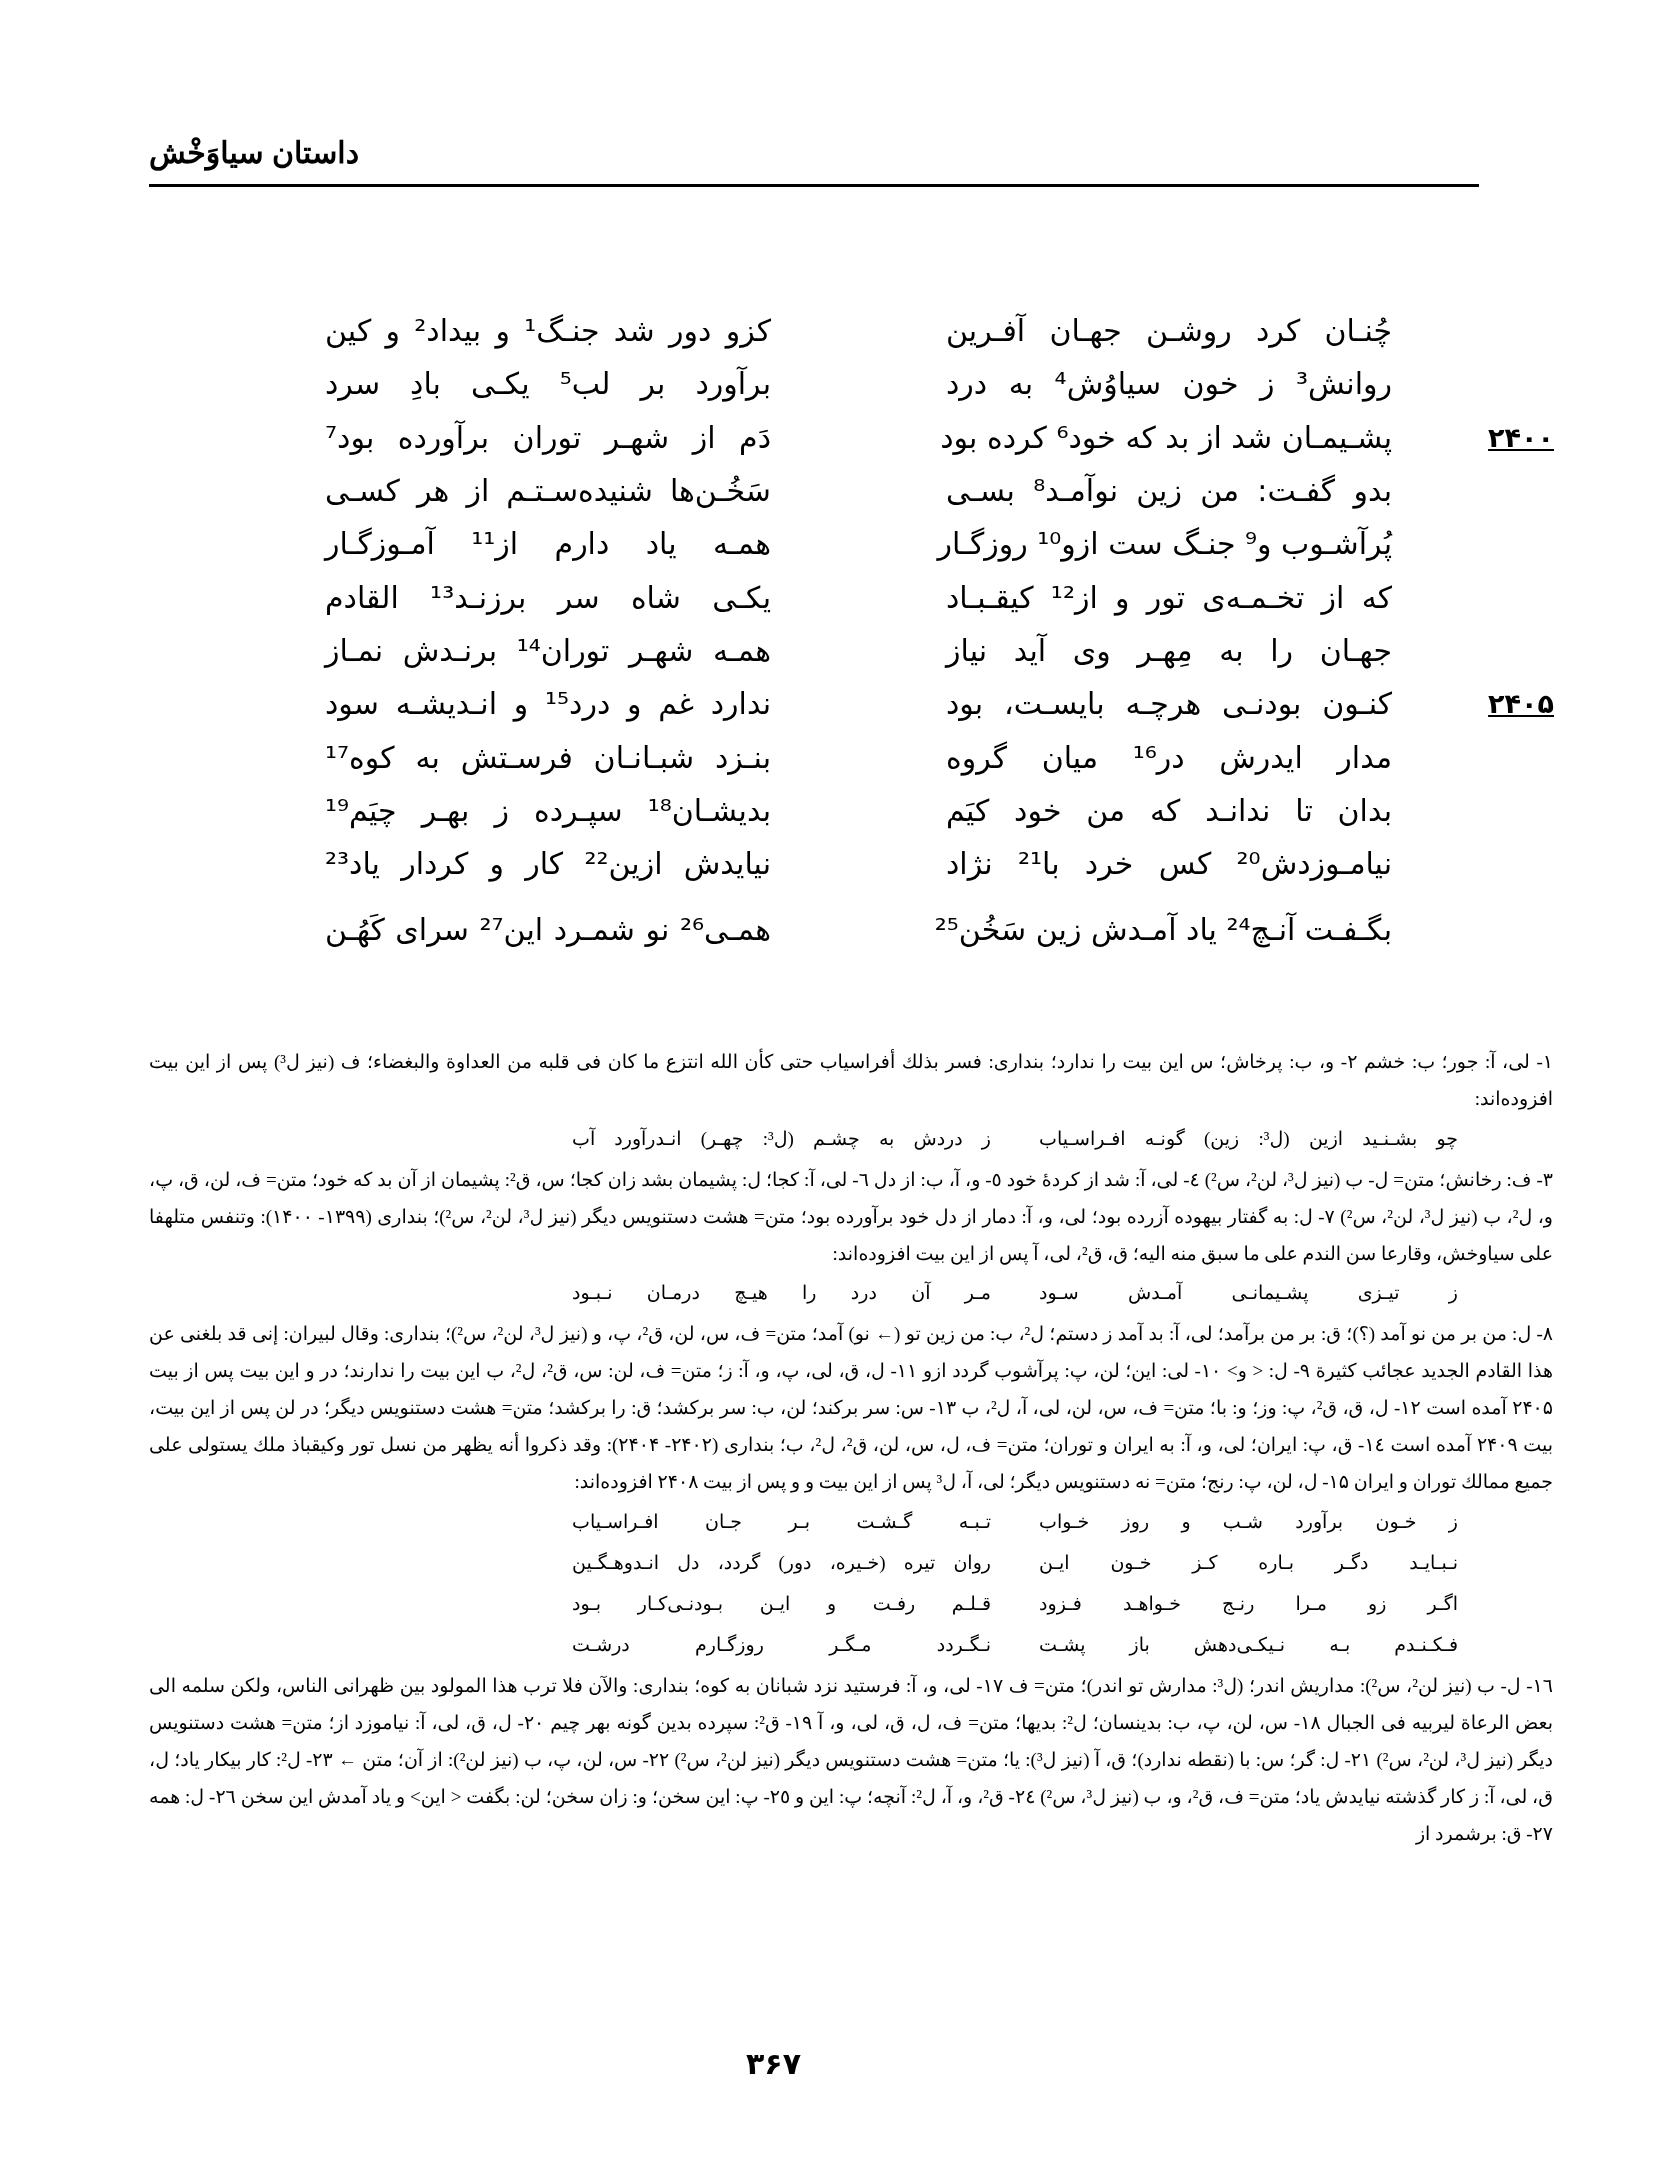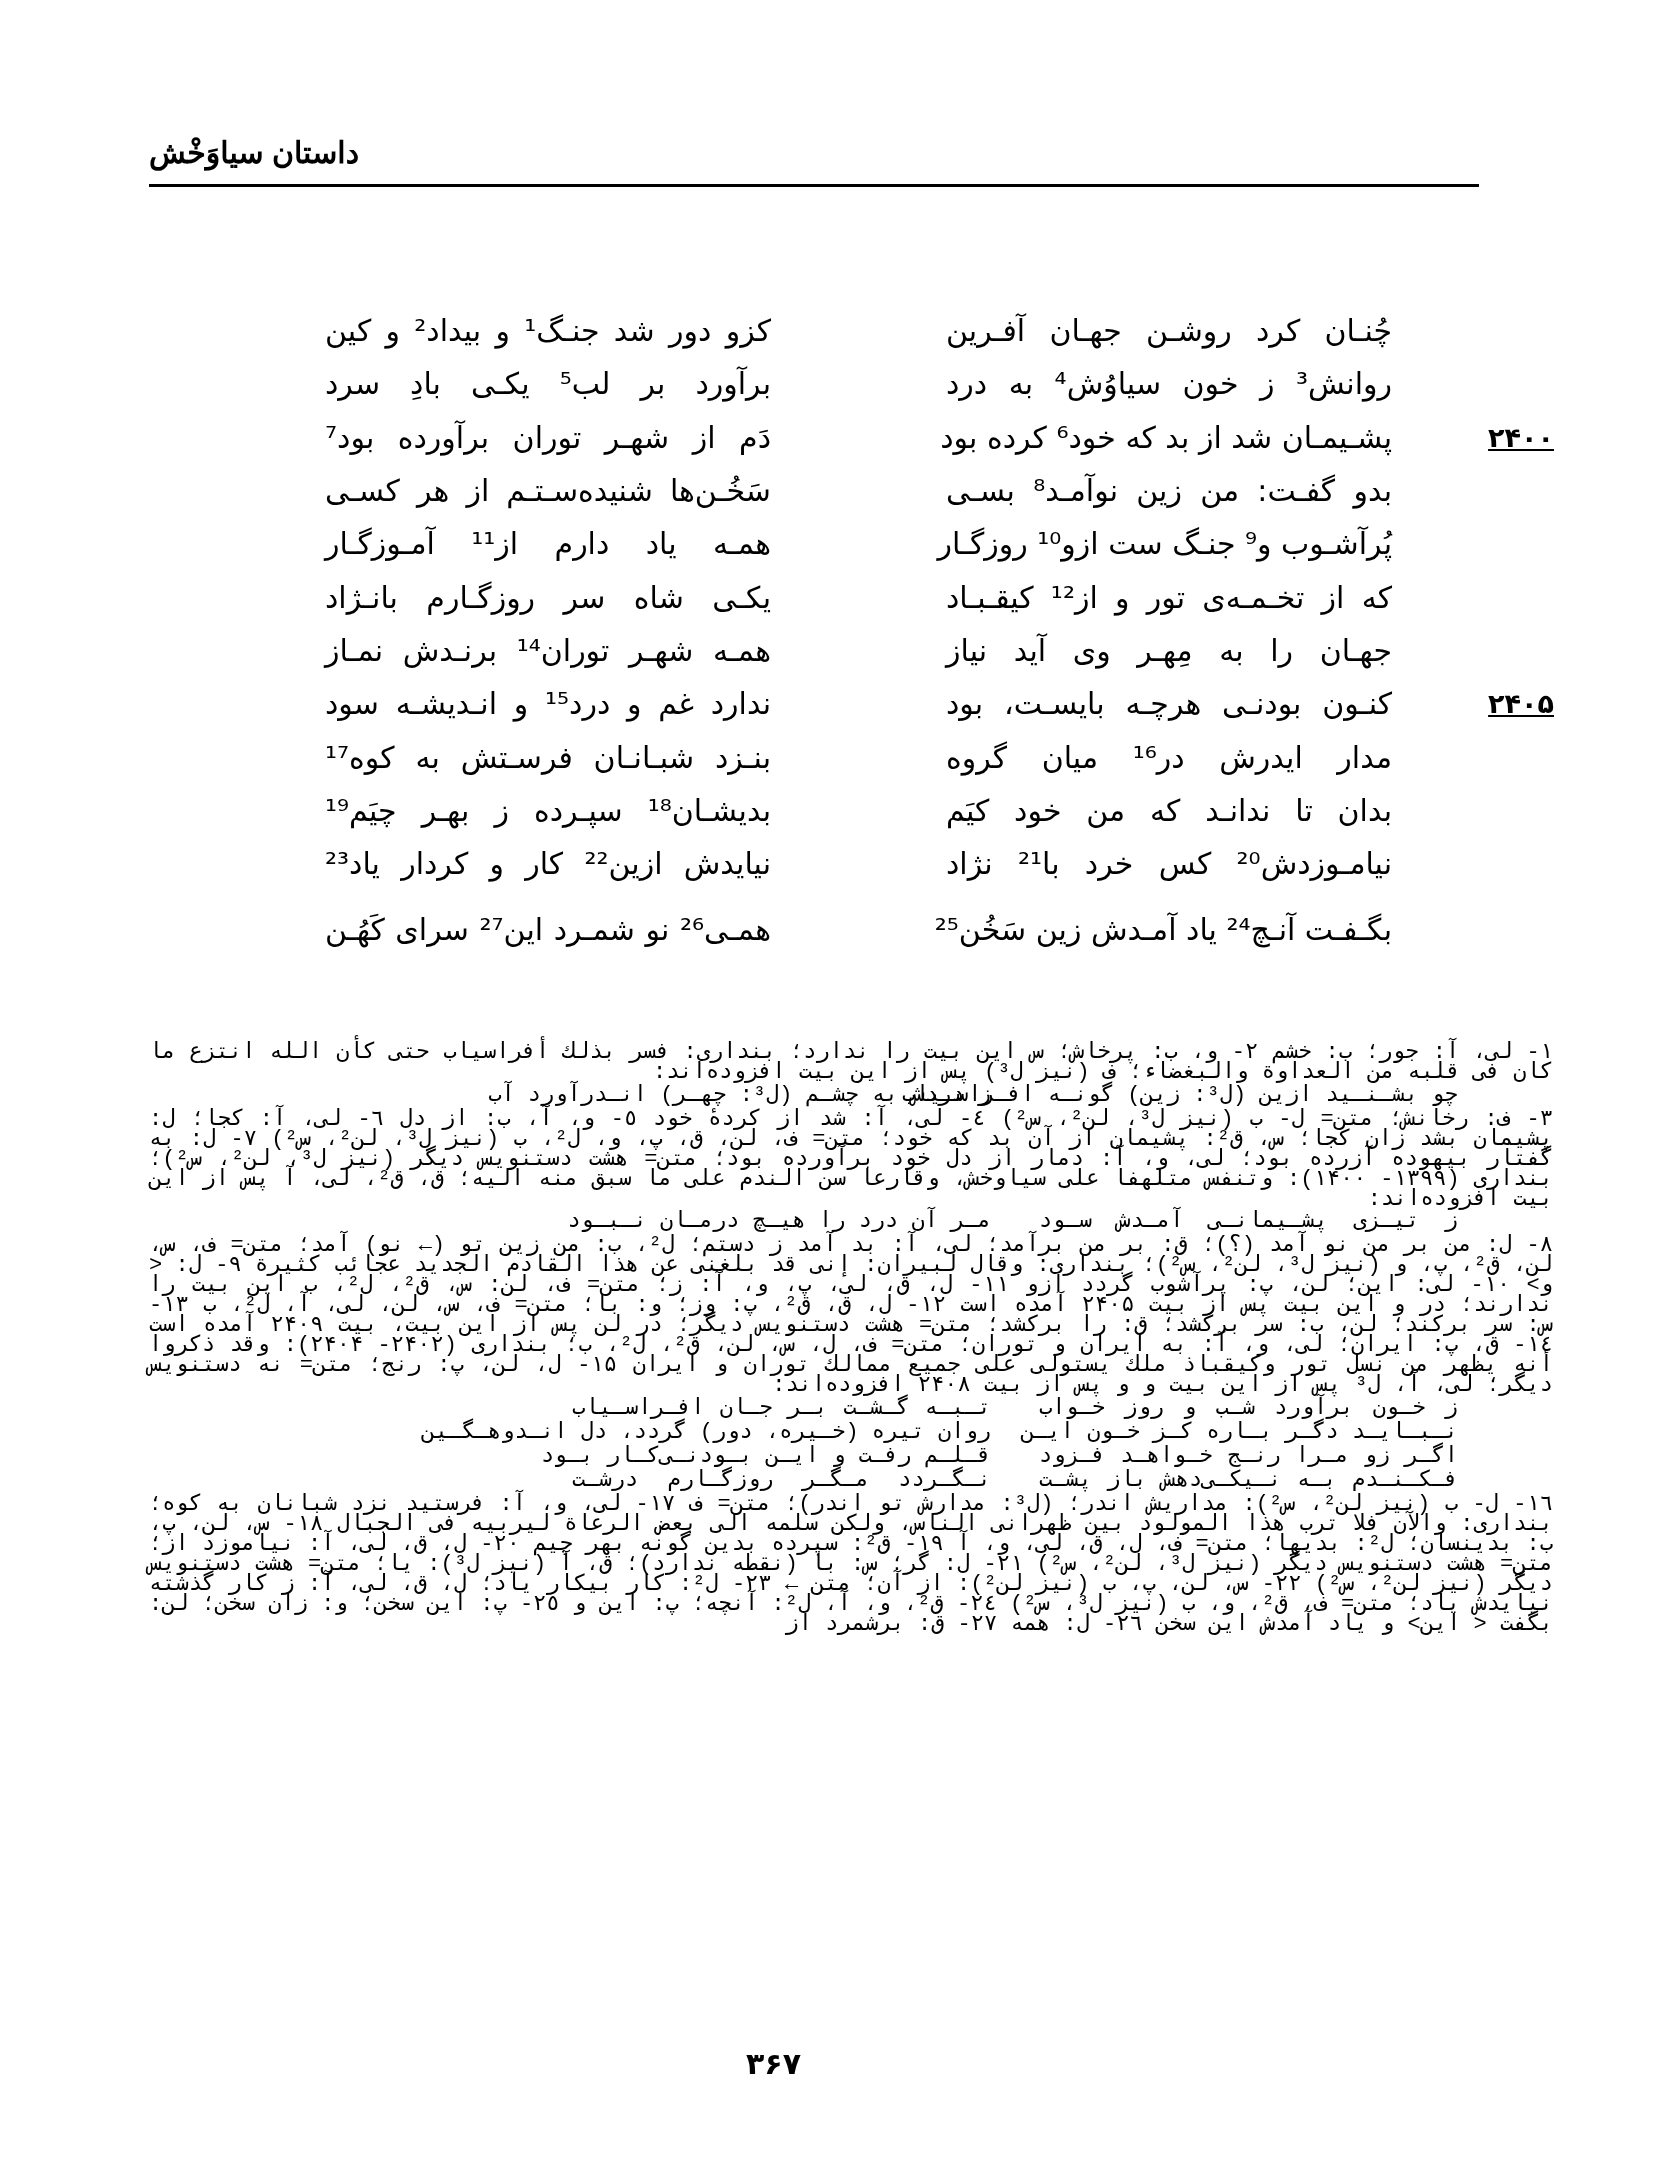--- a/index.html
+++ b/index.html
@@ -23,21 +23,21 @@
     font-family: "DejaVu Sans", sans-serif;
   }
   .misra { position: absolute; top: 0; width: 446px; text-align: justify; text-align-last: justify; white-space: nowrap; }
   .misra.right { right: 284px; }
   .misra.left { right: 905px; }
   .lnum { position: absolute; right: 122px; top: 0; font-size: 27px; font-weight: bold; text-decoration: underline; }
 
   .notes {
     position: absolute; left: 149px; top: 1043px; width: 1404px;
     direction: rtl; text-align: justify;
-    font-family: Liberation Mono, monospace; font-size: 22px; line-height: 20px;
+    font-family: Liberation Serif, serif; font-size: 19px; line-height: 37px;
   }
   .notes p { margin: 0; }
   .inset-bayt { display: flex; direction: rtl; justify-content: flex-start; margin: 2.7px 0 4px 0; padding-right: 95px; }
   .inset-bayt span { display: inline-block; width: 419px; text-align: justify; text-align-last: justify; margin-left: 48px; white-space: nowrap; }
 
   .folio {
     position: absolute; left: 733px; top: 2046px; width: 81px; text-align: center;
     font-family: "DejaVu Sans", sans-serif; font-weight: bold; font-size: 30px;
   }
 </style>
@@ -71,21 +71,21 @@
     <span class="misra left">سَخُـن‌ها شنیده‌سـتـم از هر کسـی</span>
   </div>
   <div class="bayt" style="top:213px;">
     <span class="lnum"></span>
     <span class="misra right">پُرآشـوب و⁹ جنـگ ست ازو¹⁰ روزگـار</span>
     <span class="misra left">همـه یاد دارم از¹¹ آمـوزگـار</span>
   </div>
   <div class="bayt" style="top:267px;">
     <span class="lnum"></span>
     <span class="misra right">که از تخـمـه‌ی تور و از¹² کیقـبـاد</span>
-    <span class="misra left">یکـی شاه سر روزگـارم بانـژاد</span>
+    <span class="misra left">یکـی شاه سر برزنـد¹³ القادم</span>
   </div>
   <div class="bayt" style="top:320px;">
     <span class="lnum"></span>
     <span class="misra right">جهـان را به مِهـر وی آید نیاز</span>
     <span class="misra left">همـه شهـر توران¹⁴ برنـدش نمـاز</span>
   </div>
   <div class="bayt" style="top:373px;">
     <span class="lnum">۲۴۰۵</span>
     <span class="misra right">کنـون بودنـی هرچـه بایسـت، بود</span>
     <span class="misra left">ندارد غم و درد¹⁵ و انـدیشـه سود</span>

